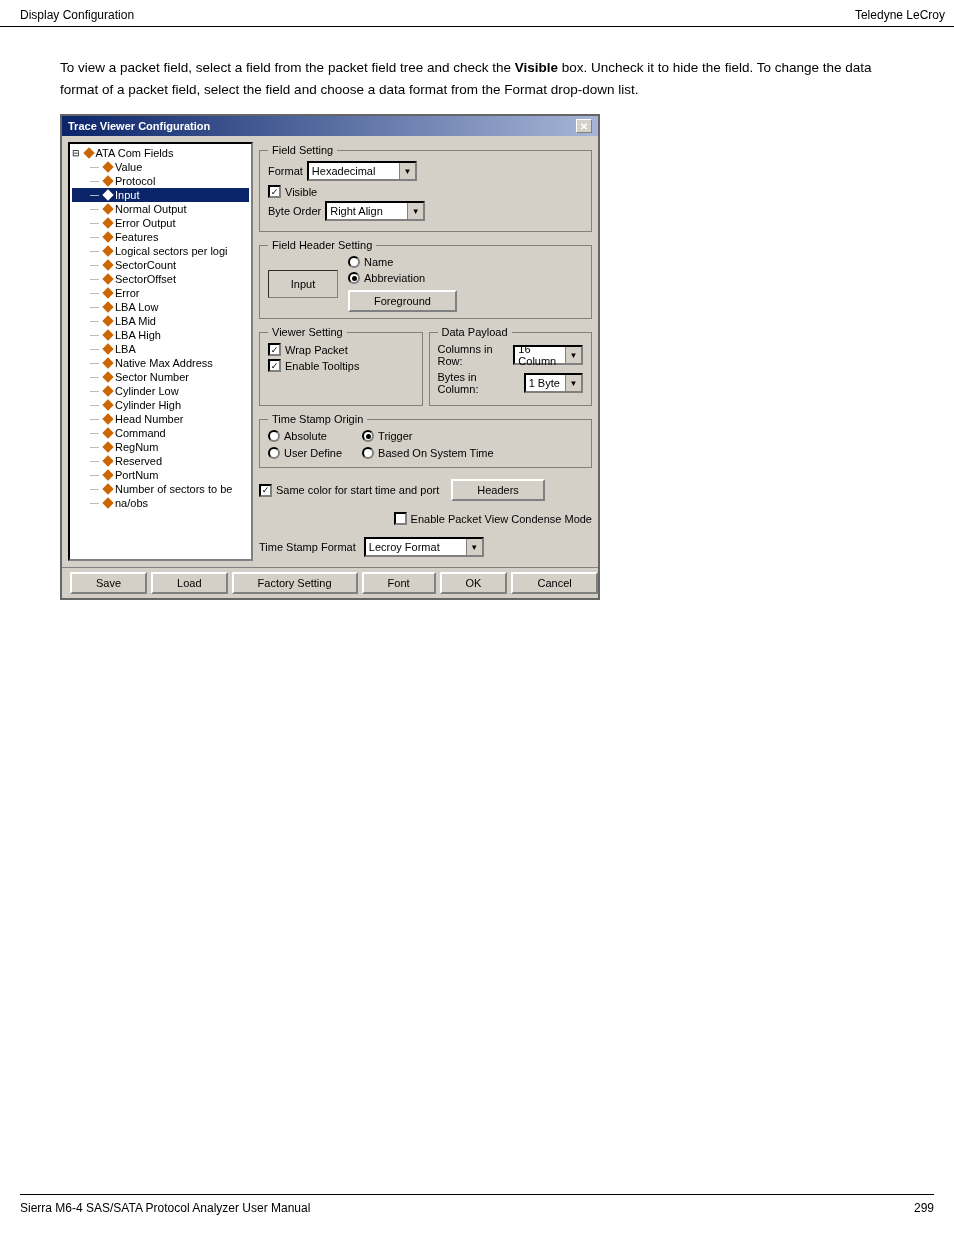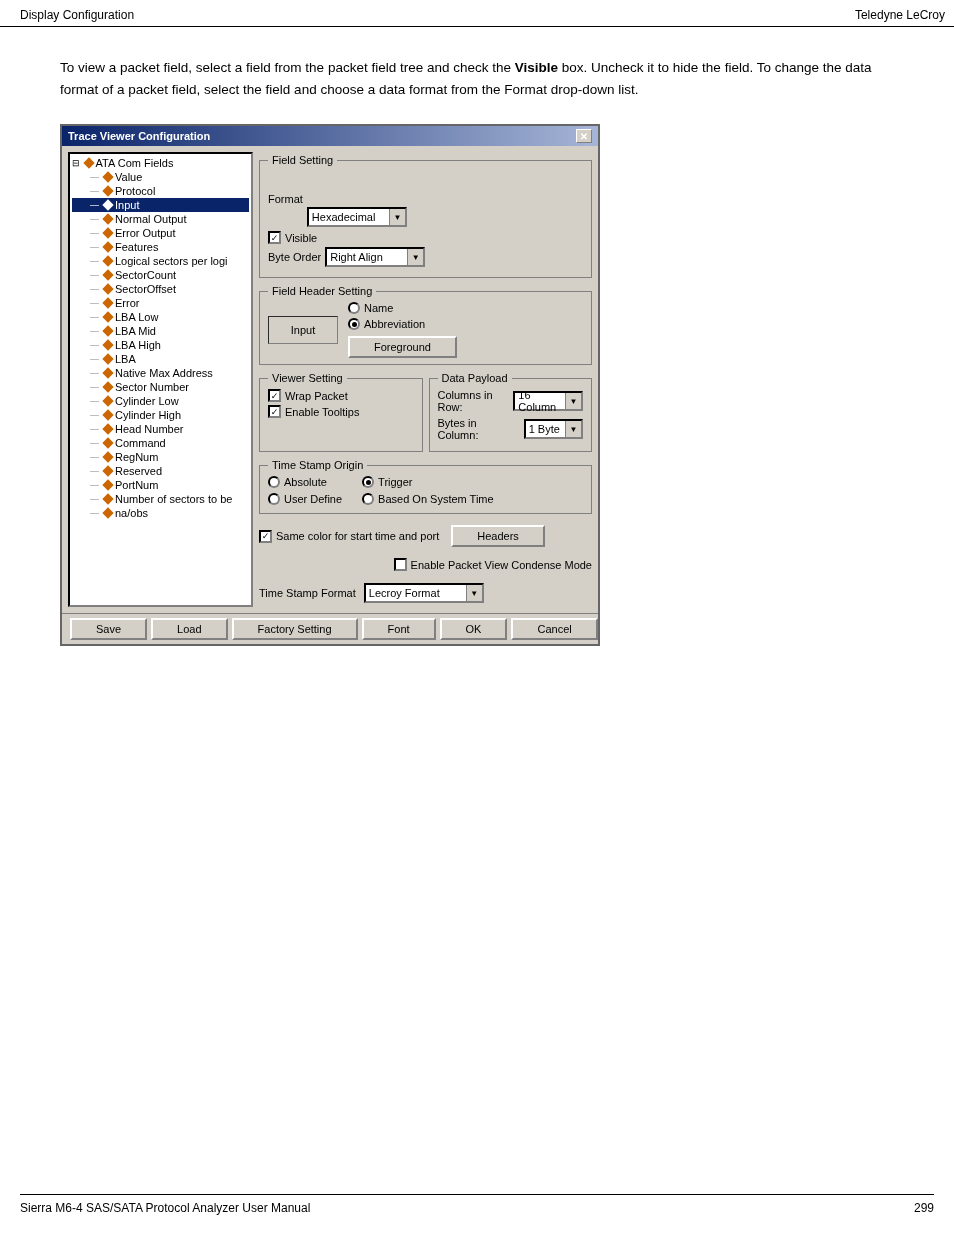--- a/index.html
+++ b/index.html
@@ -29,21 +29,21 @@
       font-size: 12px;
       border-top: 1px solid #000;
       padding-top: 6px;
     }
     .page-content {
       padding: 30px 60px;
     }
     .intro-text {
       font-size: 13.5px;
       line-height: 1.6;
-      margin-bottom: 24px;
+      margin-bottom: 14px;
     }
     .intro-text strong { font-weight: bold; }
 
     
     .dialog {
       border: 2px solid #666;
       background: #d4d0c8;
       width: 540px;
       font-size: 11px;
       font-family: 'Tahoma', Arial, sans-serif;
@@ -373,21 +373,21 @@
           <span>na/obs</span>
         </div>
       </div>
 
       <div class="right-panel">
 
         <div style="border:1px solid #808080; padding:6px 8px 6px 8px; position:relative; margin-top:8px;">
           <span style="position:absolute;top:-7px;left:8px;background:#d4d0c8;padding:0 4px;font-size:11px;">Field Setting</span>
           <div class="form-row" style="margin-top:4px;">
             <span class="label-text">Format</span>
-            <div class="win-dropdown" style="width:100px;margin-top:36px;">
+            <div class="win-dropdown" style="width:110px;">
               <span>Hexadecimal</span>
               <div class="dropdown-arrow">▼</div>
             </div>
           </div>
           <div class="checkbox-row">
             <div class="win-checkbox checked"></div>
             <span class="label-text">Visible</span>
           </div>
           <div class="form-row">
             <span class="label-text">Byte Order</span>

